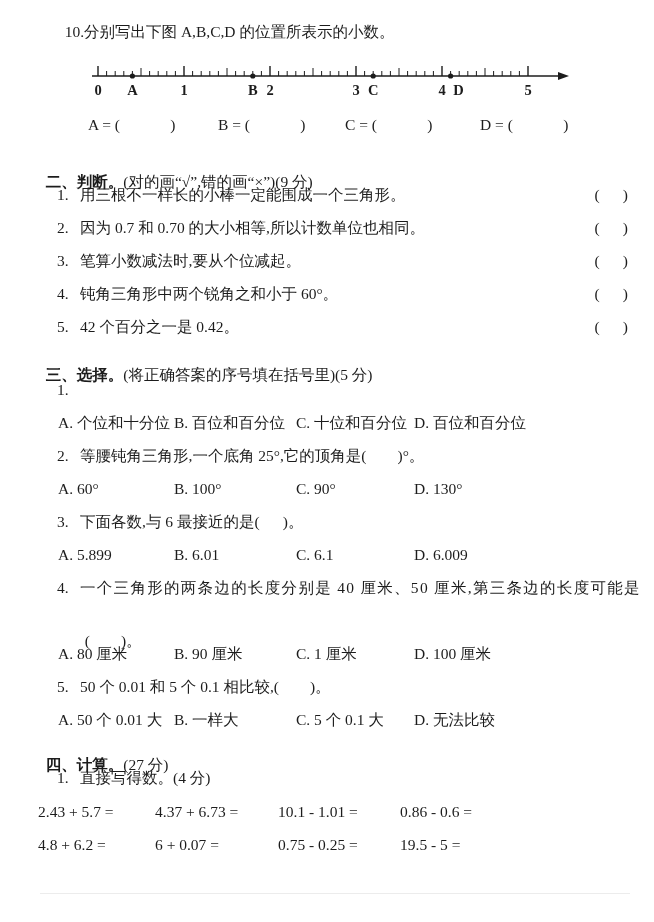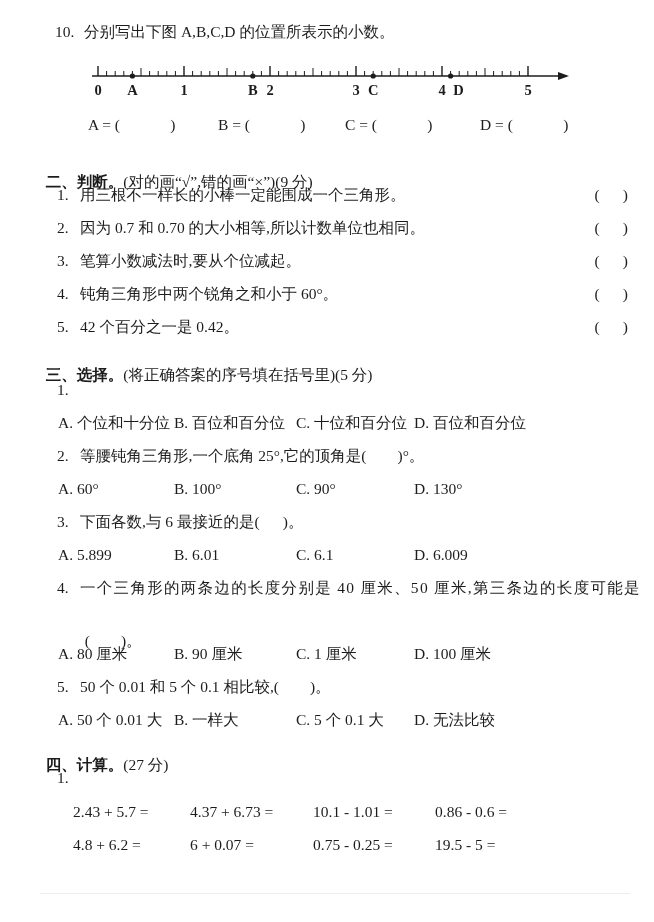--- a/index.html
+++ b/index.html
@@ -4,32 +4,32 @@
 <style>
   html,body{margin:0;padding:0;}
   body{
     width:654px;height:922px;position:relative;overflow:hidden;
     background:#ffffff;color:#1c1c1c;box-sizing:border-box;
     padding:22px 26px 0 38px;
     font-family:"Liberation Serif","DejaVu Serif",serif;
     font-size:15.5px;
   }
   .line{margin-top:13px;height:20px;line-height:20px;white-space:pre;}
-  .first{margin-top:0;}
+  .first{margin-top:0;text-align:right;}
   .mt5{margin-top:5px;} .mt7{margin-top:7px;} .mt8{margin-top:8px;}
   .mt14{margin-top:14px;} .mt15{margin-top:15px;} .mt17{margin-top:17px;}
   .qrow{display:flex;}
   .qnum{display:inline-block;margin-left:19px;width:23px;flex:0 0 auto;}
   .qnum10{display:inline-block;margin-left:17px;width:29px;flex:0 0 auto;}
   .qtext{white-space:pre;}
   .wide{letter-spacing:1.3px;}
   .jbracket{margin-left:auto;white-space:pre;}
   .indent2{margin-left:39px;}
   .opts{display:grid;grid-template-columns:116px 122px 118px auto;margin-left:20px;}
-  .calc{display:grid;grid-template-columns:117px 123px 122px auto;margin-left:35px;}
+  .calc{display:grid;grid-template-columns:117px 123px 122px auto;}
   .ansrow{display:flex;margin-left:50px;}
   .ansrow .a1{width:130px;} .ansrow .a2{width:127px;} .ansrow .a3{width:135px;}
   .sec .b{font-weight:700;}
   .numline{margin-top:20px;margin-left:50px;height:46px;}
   .page-edge{position:absolute;left:40px;right:24px;top:893px;border-top:1px solid #ececec;}
   svg text{font-family:"Liberation Serif","DejaVu Serif",serif;}
 </style>
 </head>
 <body>
 
@@ -205,20 +205,21 @@
   <span>C. 5 个 0.1 大</span>
   <span>D. 无法比较</span>
 </div>
 
 <div class="line mt5 sec">
   <span class="b">四、计算。</span><span>(27 分)</span>
 </div>
 
 <div class="line qrow">
   <span class="qnum">1.</span>
+  <span class="qtext">直接写得数。(4 分)</span>
 </div>
 
 <div class="line mt14 calc">
   <span>2.43 + 5.7 =</span>
   <span>4.37 + 6.73 =</span>
   <span>10.1 - 1.01 =</span>
   <span>0.86 - 0.6 =</span>
 </div>
 <div class="line calc">
   <span>4.8 + 6.2 =</span>

